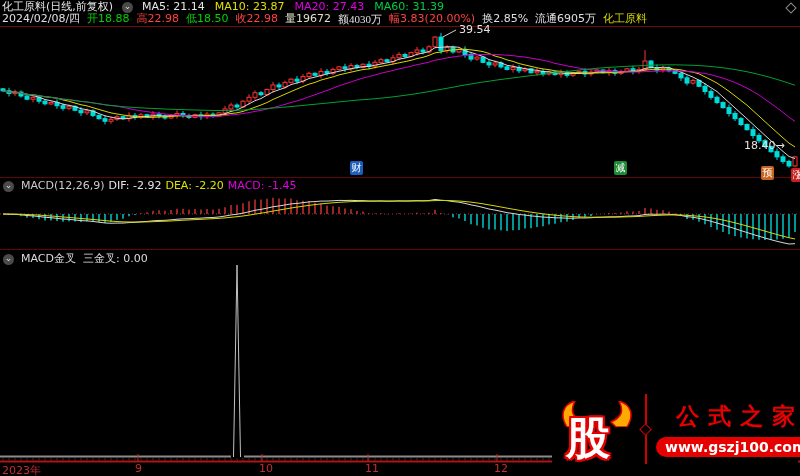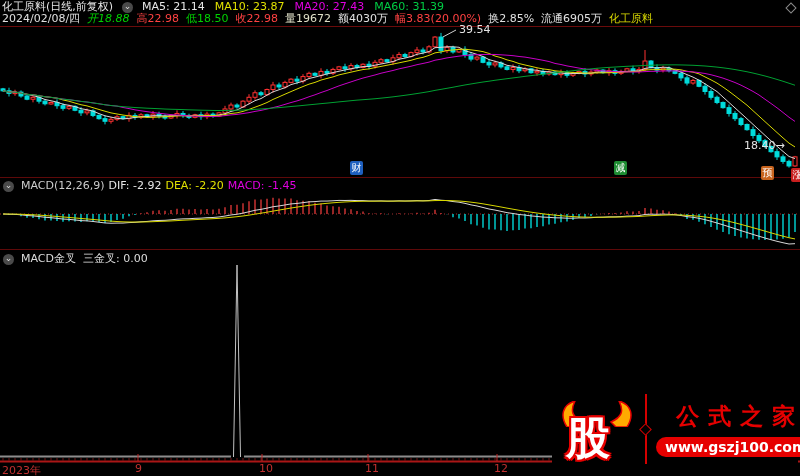--- a/index.html
+++ b/index.html
@@ -601,26 +601,26 @@
     <span id="ma-items" style="display:flex;gap:10px;">
         <span style="color: rgb(230, 230, 230);">MA5: 21.14</span>
         <span style="color: rgb(224, 224, 0);">MA10: 23.87</span>
         <span style="color: rgb(224, 0, 224);">MA20: 27.43</span>
         <span style="color: rgb(0, 204, 68);">MA60: 31.39</span>
       </span>
   </div>
 
   <div class="hdr" style="left:2px;top:13px;gap:7px;" id="info-items">
       <span style="color: rgb(224, 224, 224);">2024/02/08/四</span>
-      <span style="color: rgb(0, 210, 0); font-style: italic;">开18.88</span>
+      <span style="color: rgb(0, 210, 0);">开18.88</span>
       <span style="color: rgb(255, 66, 66);">高22.98</span>
       <span style="color: rgb(0, 210, 0);">低18.50</span>
       <span style="color: rgb(255, 66, 66);">收22.98</span>
       <span style="color: rgb(224, 224, 200);">量19672</span>
-      <span style="color: rgb(224, 224, 224);">额4030万</span>
+      <span style="color: rgb(224, 224, 224); font-family: Liberation Serif, serif;">额4030万</span>
       <span style="color: rgb(255, 66, 66);">幅3.83(20.00%)</span>
       <span style="color: rgb(224, 224, 224);">换2.85%</span>
       <span style="color: rgb(224, 224, 224);">流通6905万</span>
       <span style="color: rgb(216, 216, 0);">化工原料</span>
     </div>
 
   <div class="hdr" style="left:3px;top:180px;gap:7px;">
     <span class="cicon">⌄</span>
     <span id="macd-items" style="display:flex;gap:4px;">
         <span style="color: rgb(204, 204, 204);">MACD(12,26,9)</span>

